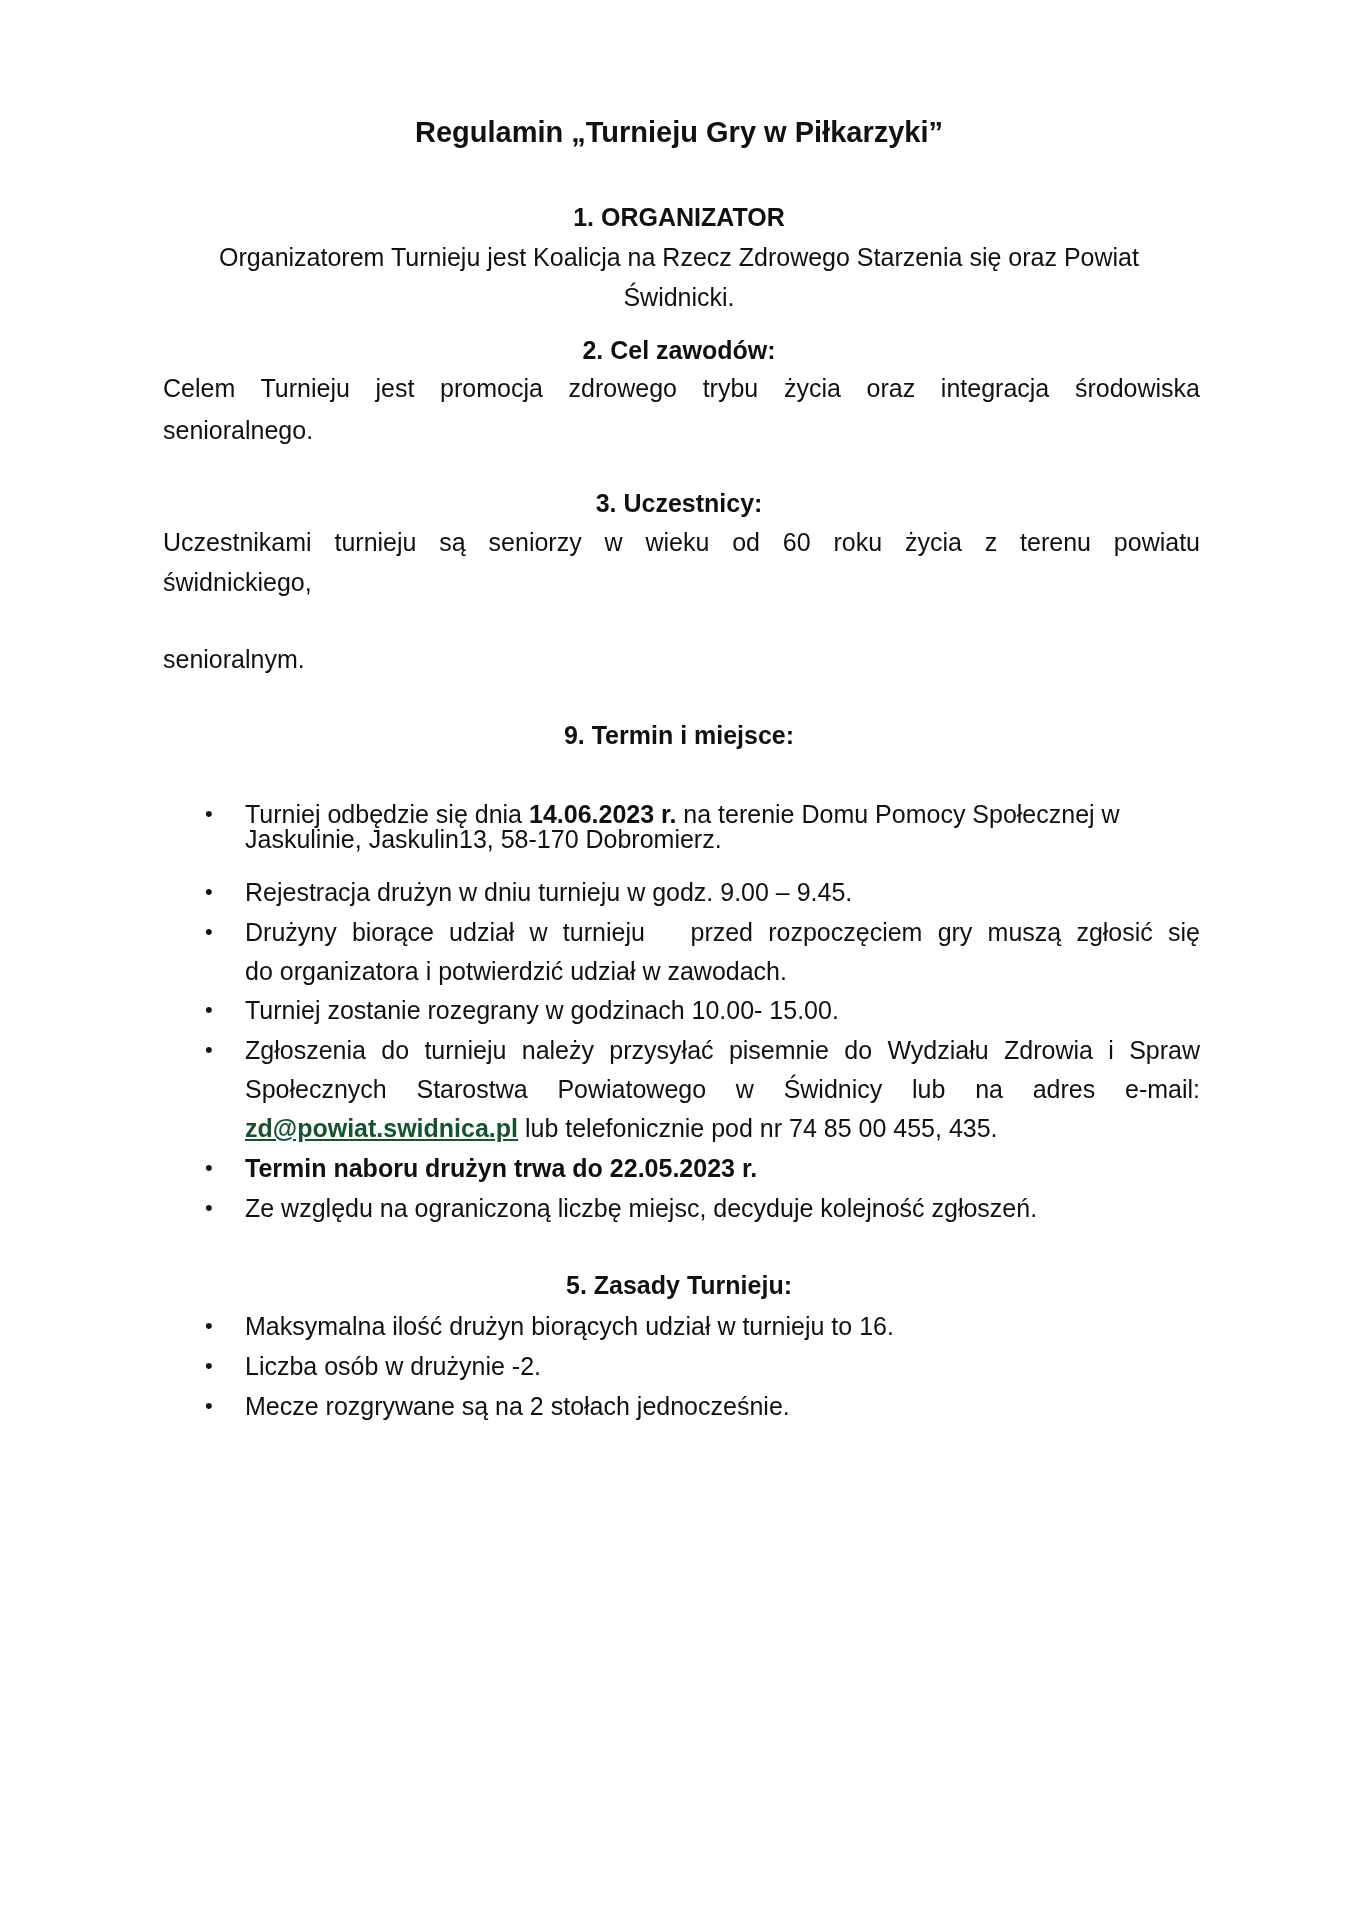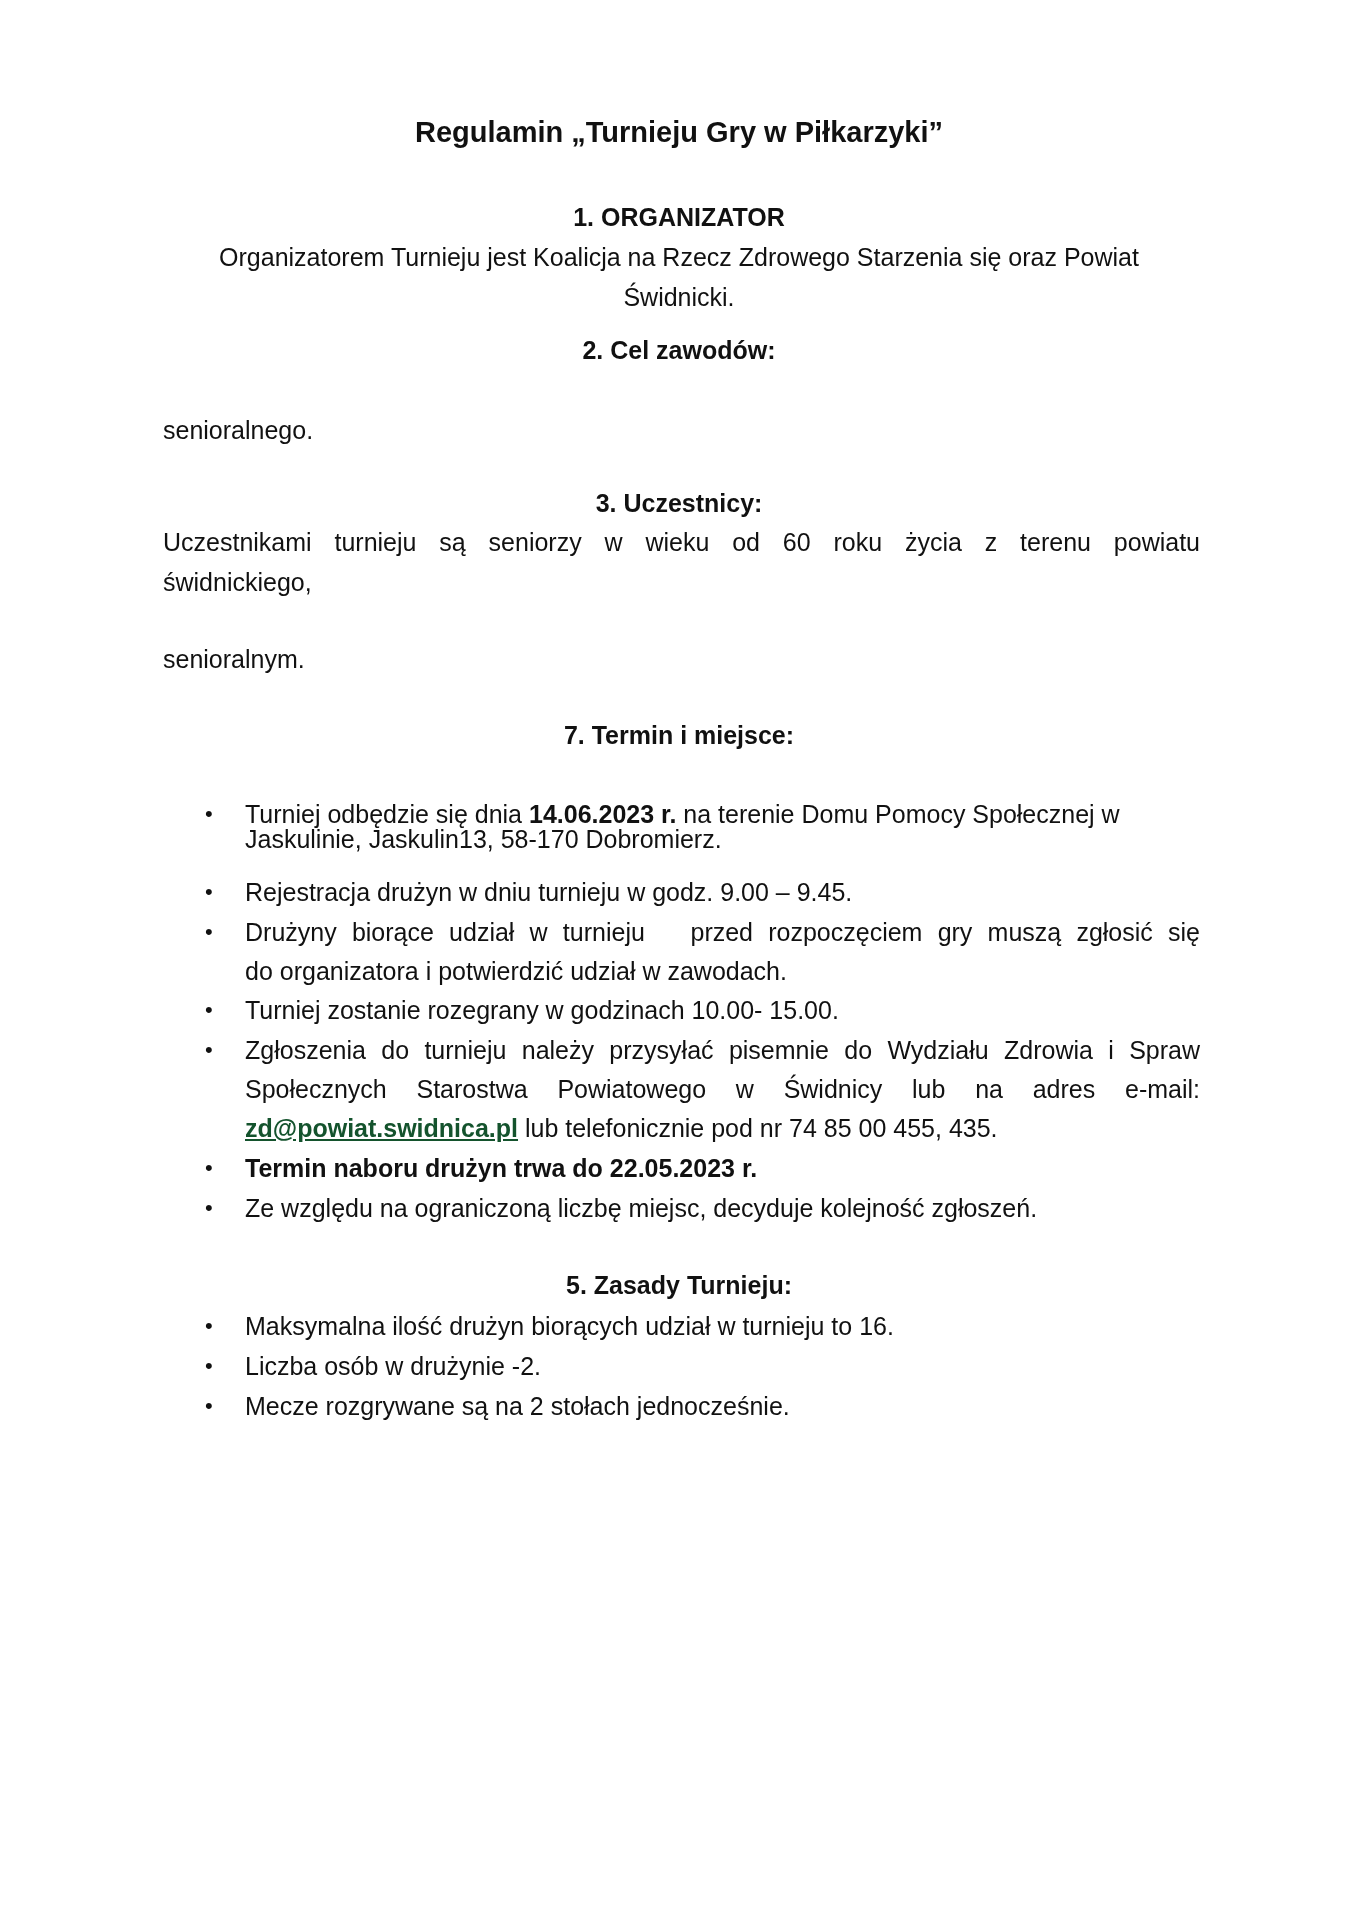--- a/index.html
+++ b/index.html
@@ -26,28 +26,29 @@
 
 <div class="page">
 
   <div class="title">Regulamin „Turnieju Gry w Piłkarzyki”</div>
 
   <div class="heading" style="top:200px">1. ORGANIZATOR</div>
   <div class="center-line" style="top:280px">Świdnicki.</div>
   <div class="center-line" style="top:240px">Organizatorem Turnieju jest Koalicja na Rzecz Zdrowego Starzenia się oraz Powiat</div>
 
   <div class="heading" style="top:333px">2. Cel zawodów:</div>
+  <div class="just-line" style="top:371px">Celem Turnieju jest promocja zdrowego trybu życia oraz integracja środowiska</div>
   <div class="left-line" style="top:413px">senioralnego.</div>
 
   <div class="heading" style="top:486px">3. Uczestnicy:</div>
   <div class="just-line" style="top:525px">Uczestnikami turnieju są seniorzy w wieku od 60 roku życia z terenu powiatu</div>
   <div class="left-line" style="top:565px">świdnickiego,</div>
   <div class="left-line" style="top:642px">senioralnym.</div>
 
-  <div class="heading" style="top:718px">7. Termin i miejsce:</div>
+  <div class="heading" style="top:718px">9. Termin i miejsce:</div>
 
   <div>
     <span class="bullet" style="top:797px">•</span>
     <div class="b-line" style="top:797px"><span>Turniej odbędzie się dnia </span><span class="bold">14.06.2023 r.</span><span> na terenie Domu Pomocy Społecznej w</span></div>
     <div class="b-line" style="top:822px">Jaskulinie, Jaskulin13, 58-170 Dobromierz.</div>
   </div>
 
   <div>
     <span class="bullet" style="top:875px">•</span>
     <div class="b-line" style="top:875px">Rejestracja drużyn w dniu turnieju w godz. 9.00 – 9.45.</div>

